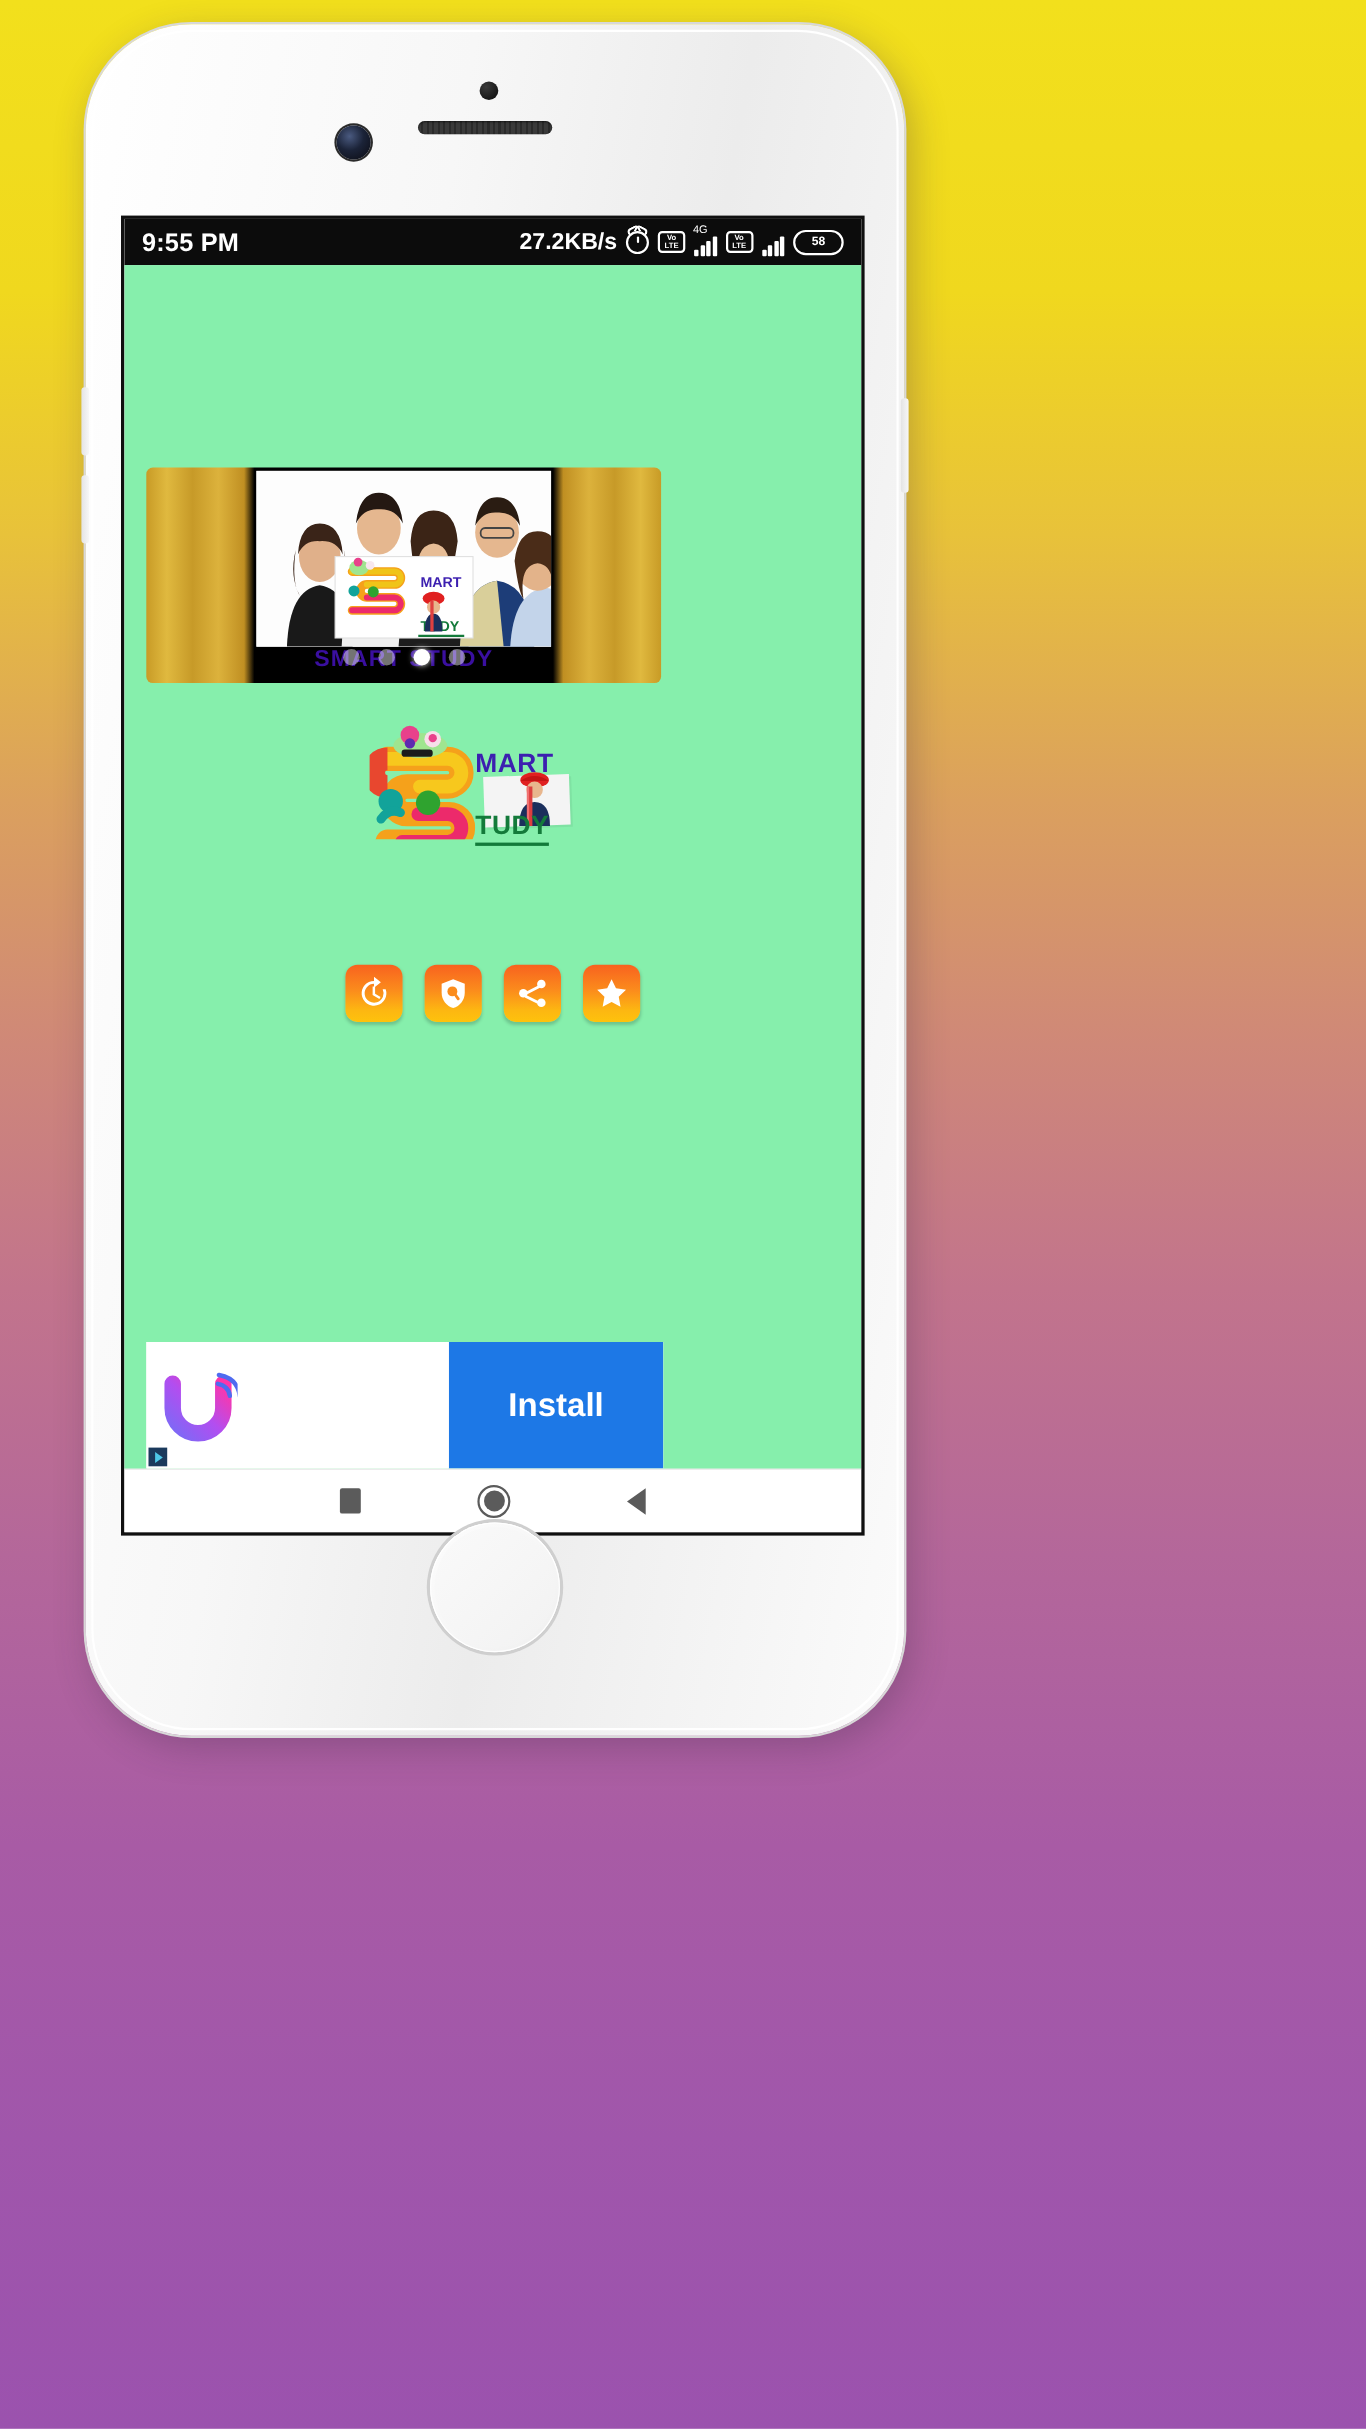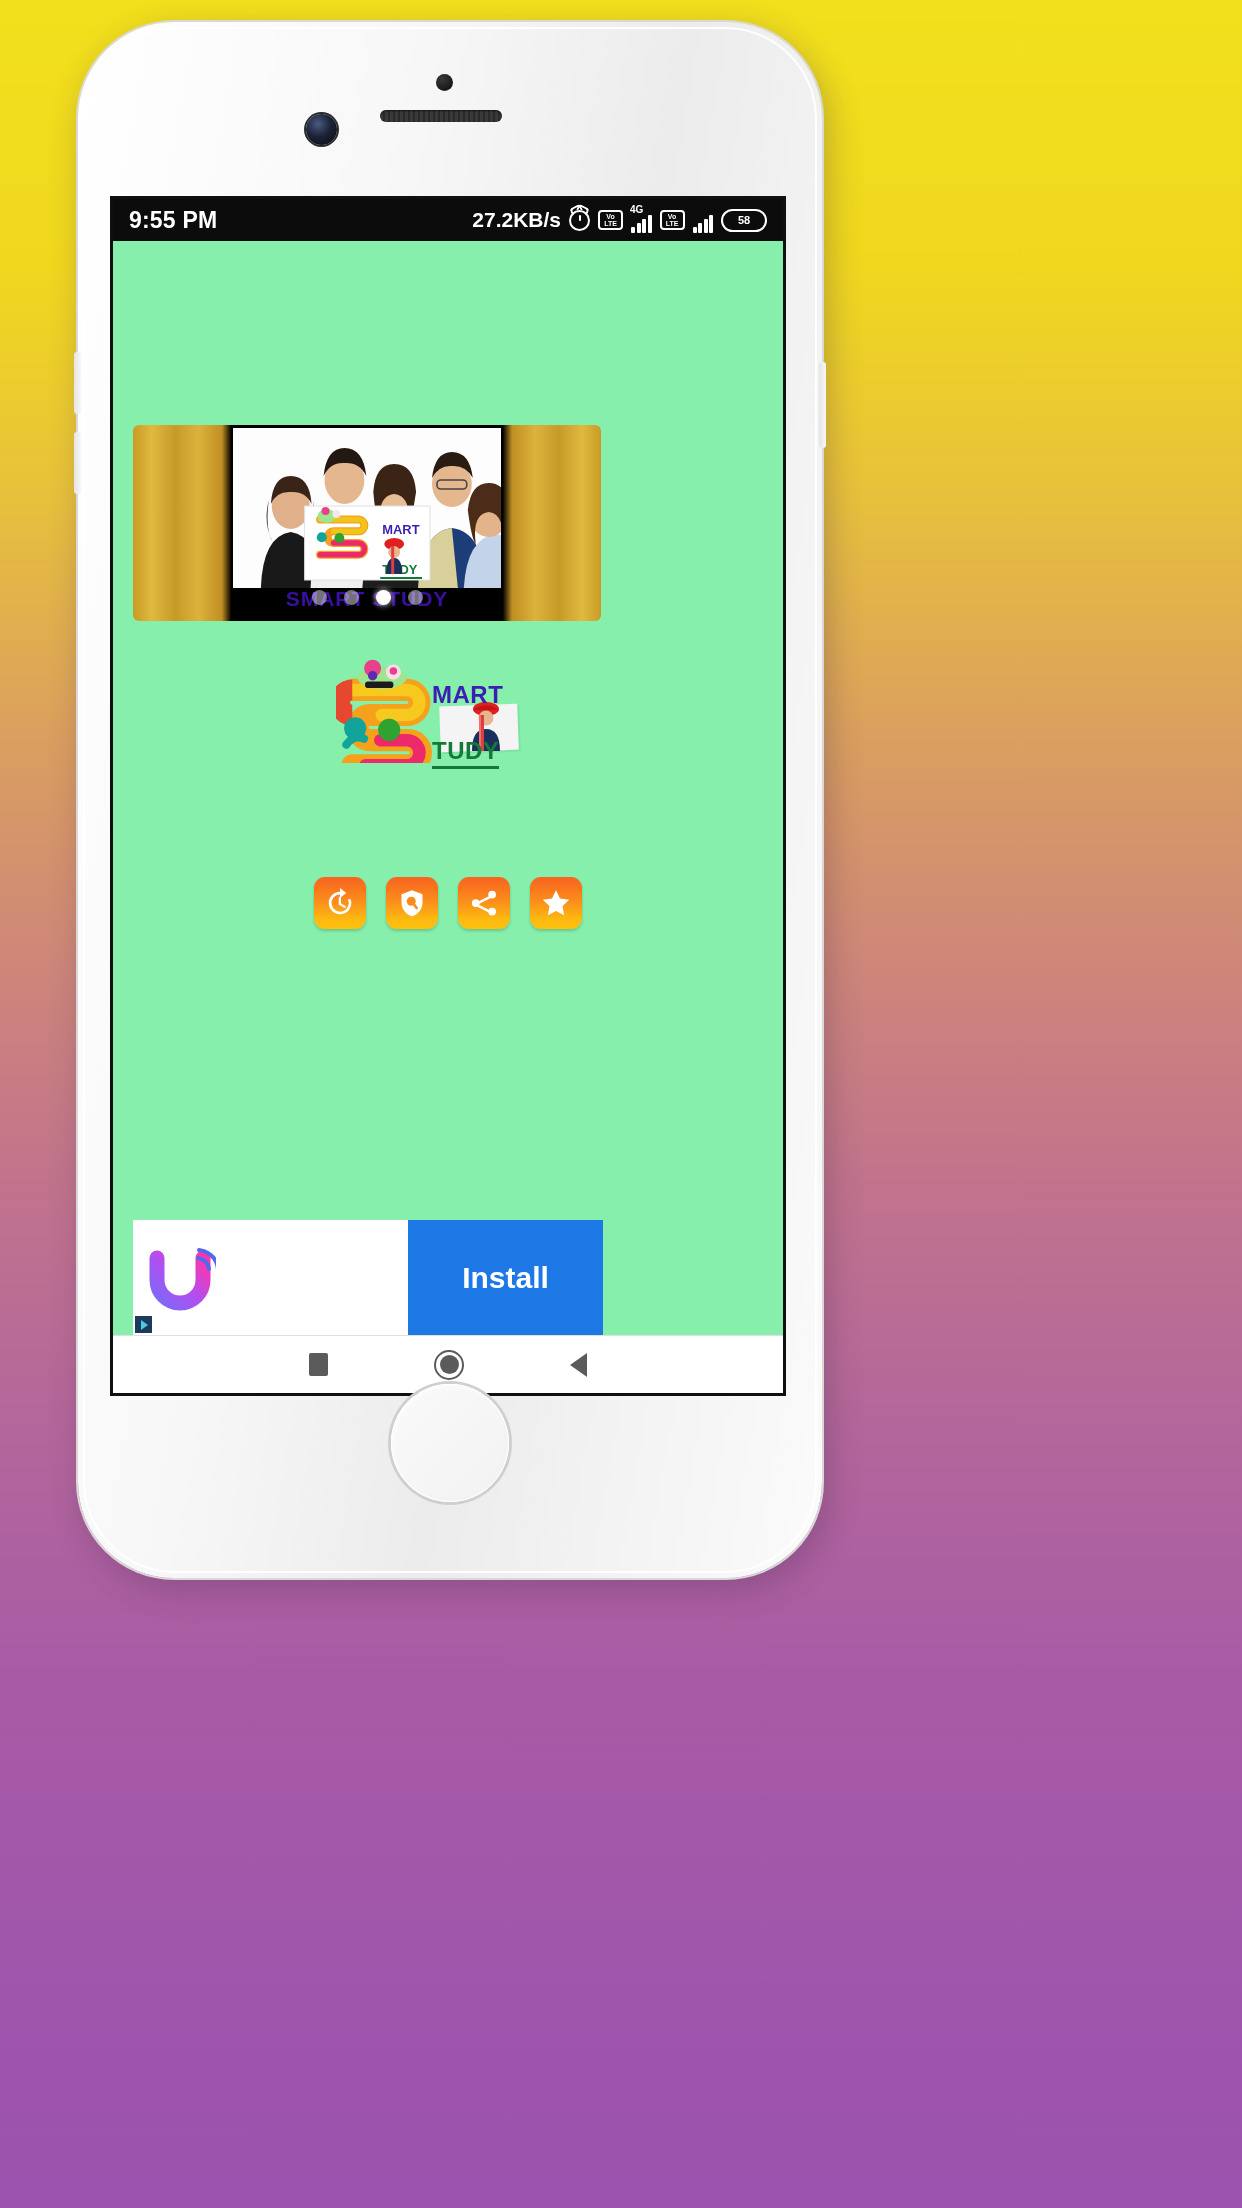--- a/index.html
+++ b/index.html
@@ -112,21 +112,21 @@
     font-size:7px; line-height:7px; font-weight:700;
     display:flex; flex-direction:column; align-items:center; justify-content:center;
     color:#fff; letter-spacing:0;
   }
   .sig { display:flex; align-items:flex-end; gap:1.5px; height:20px; position:relative; }
   .sig span{ width:4px; background:#fff; border-radius:1px; }
   .sig span:nth-child(1){height:6px;}
   .sig span:nth-child(2){height:10px;}
   .sig span:nth-child(3){height:14px;}
   .sig span:nth-child(4){height:18px;}
-  .sig-4g { font-size:10px; font-weight:700; position:absolute; top:-3px; left:-1px;text-align:right; }
+  .sig-4g { font-size:10px; font-weight:400; position:absolute; top:-3px; left:-1px;text-align:right; }
   .sig-wrap { position:relative; padding-top:6px; }
   .ic-batt {
     width:46px; height:23px; border:2.4px solid #fff; border-radius:12px;
     display:flex; align-items:center; justify-content:center;
     font-size:11px; font-weight:700; color:#fff;
   }
 
   
   .app-body {
     height: calc(100% - 42px - 58px);

